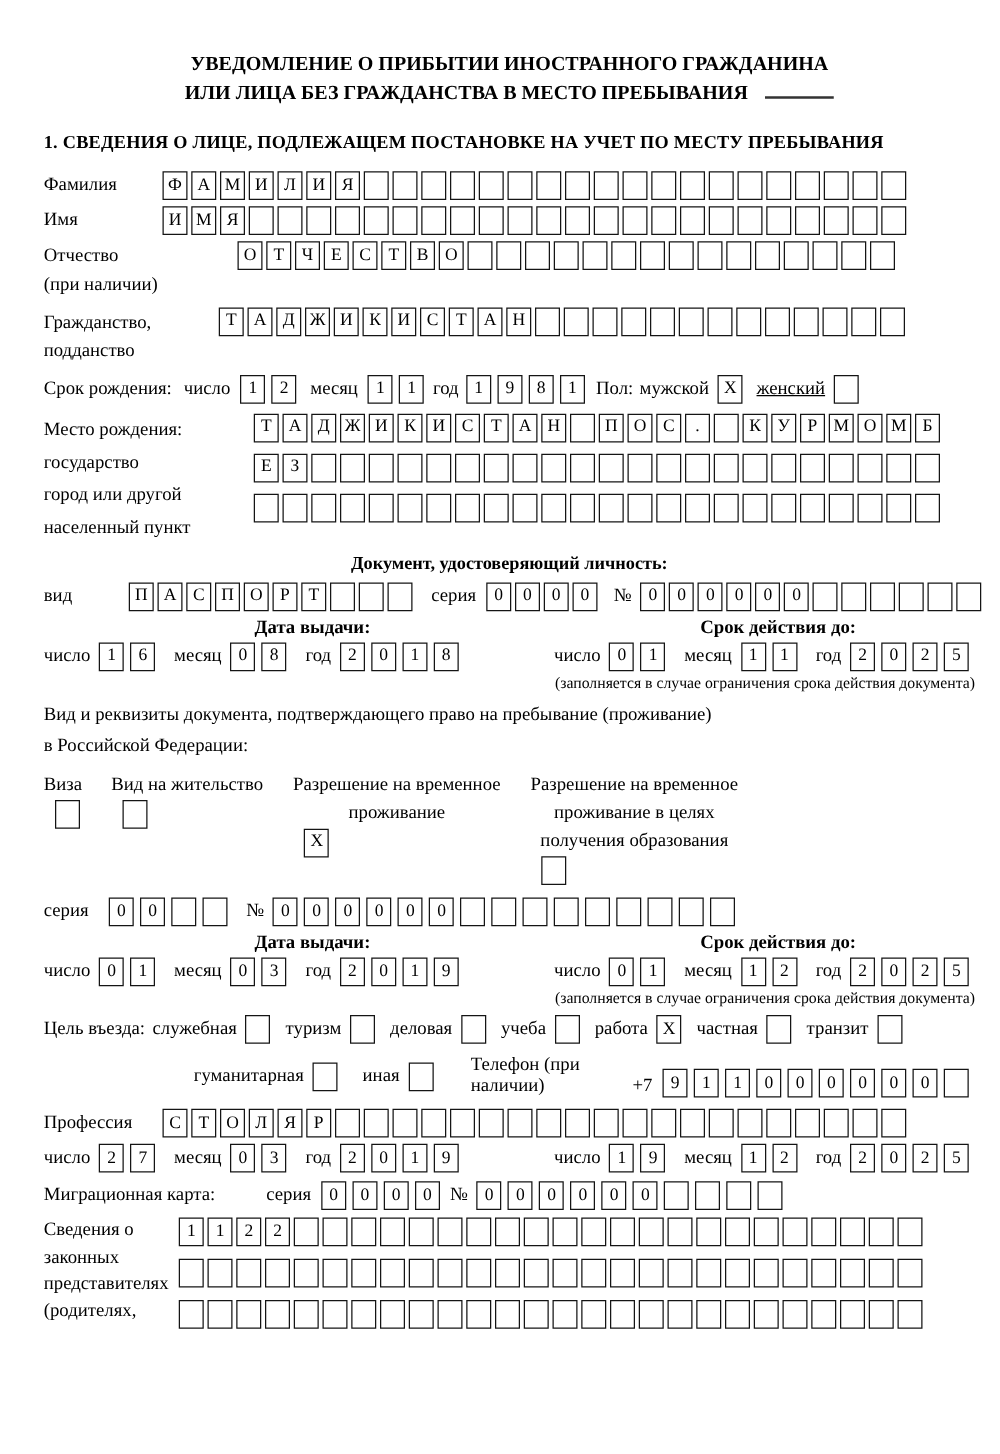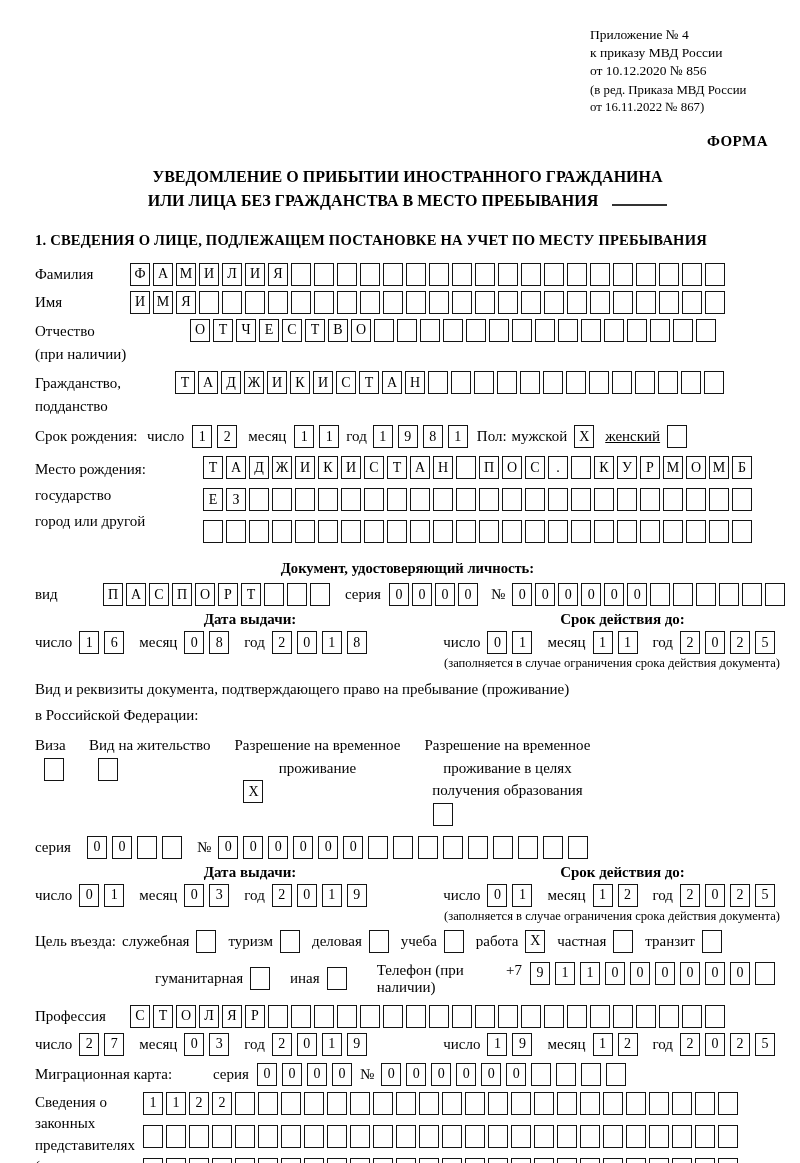--- a/index.html
+++ b/index.html
@@ -54,44 +54,32 @@
   .intro{line-height:1.7;margin-top:4px;}
   
   .rp-row{display:flex;align-items:flex-start;margin-top:6px;margin-bottom:10px;}
   .rp-item{display:flex;align-items:flex-start;flex-direction:column;}
   .rp-label{text-align:center;line-height:1.5;}
   .rp-box{margin-left:9px;margin-top:1px;}
   
   .purpose-row{display:flex;align-items:center;margin-bottom:9px;}
   .p-item{display:flex;align-items:center;margin-right:9px;}
   .p-item .cells{margin-left:7px;}
-  .phone-wrap{display:flex;align-items:flex-start;margin-left:18px;}
+  .phone-wrap{display:flex;align-items:flex-end;margin-left:18px;}
   .phone-prefix{margin:0 8px 0 14px;}
   
   .rep-wrap{display:flex;align-items:flex-start;margin-top:6px;}
   .rep-labels{width:108px;line-height:21.5px;flex:0 0 auto;}
   .rep-rows .cells{display:flex;margin-bottom:10px;}
 </style>
 </head>
 <body>
 
 <div class="page">
 
-  <div class="hdr">
-    <div class="hdr-block">
-      <div>Приложение № 4</div>
-      <div>к приказу МВД России</div>
-      <div>от 10.12.2020 № 856</div>
-      <div class="hdr-amend">
-        <div>(в ред. Приказа МВД России</div>
-        <div>от 16.11.2022 № 867)</div>
-      </div>
-      <div class="forma">ФОРМА</div>
-    </div>
-  </div>
 
   <div class="title">
     <div>УВЕДОМЛЕНИЕ О ПРИБЫТИИ ИНОСТРАННОГО ГРАЖДАНИНА</div>
     <div><span>ИЛИ ЛИЦА БЕЗ ГРАЖДАНСТВА В МЕСТО ПРЕБЫВАНИЯ</span><span class="title-underline"></span></div>
   </div>
 
   <div class="sec-head">1. СВЕДЕНИЯ О ЛИЦЕ, ПОДЛЕЖАЩЕМ ПОСТАНОВКЕ НА УЧЕТ ПО МЕСТУ ПРЕБЫВАНИЯ</div>
 
   <div class="row">
     <span class="lbl w95">Фамилия</span>
@@ -250,20 +238,21 @@
     <span class="cells">
         <span class="cell"></span>
       </span>
   </div>
 
   <div class="row row-top" style="margin-top:8px;margin-bottom:2px;">
     <span class="lbl w168 mplabel">
       <div>Место рождения:</div>
       <div>государство</div>
       <div>город или другой</div>
+      <div>населенный пункт</div>
     </span>
     <span class="bp-rows">
       <span class="cells">
           <span class="cell">Т</span>
           <span class="cell">А</span>
           <span class="cell">Д</span>
           <span class="cell">Ж</span>
           <span class="cell">И</span>
           <span class="cell">К</span>
           <span class="cell">И</span>

